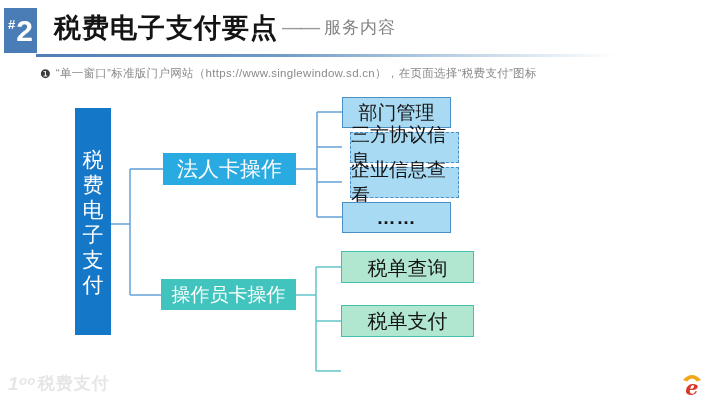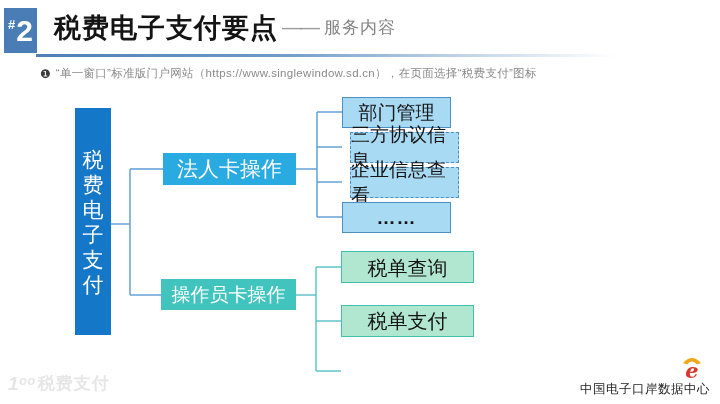--- a/index.html
+++ b/index.html
@@ -121,16 +121,15 @@
 
   <div class="watermark">
     <span class="watermark-mark">1ᵒᵒ</span>
     <span class="watermark-text">税费支付</span>
   </div>
   <div class="footer-right">
     <svg class="eport-logo" width="24" height="28" viewBox="0 0 24 28">
       <path d="M3,10 Q12,0 21,10 L17,11.5 Q12,5.5 7,11.5 Z" fill="#F2A71B"></path>
       <text x="12" y="25" font-size="21" font-style="italic" font-weight="bold" fill="#D9392B" text-anchor="middle" font-family="DejaVu Serif, serif">e</text>
     </svg>
-    <span class="org-name">中国电子口岸数据中心</span>
   </div>
 
 </div>
 
 </body></html>

